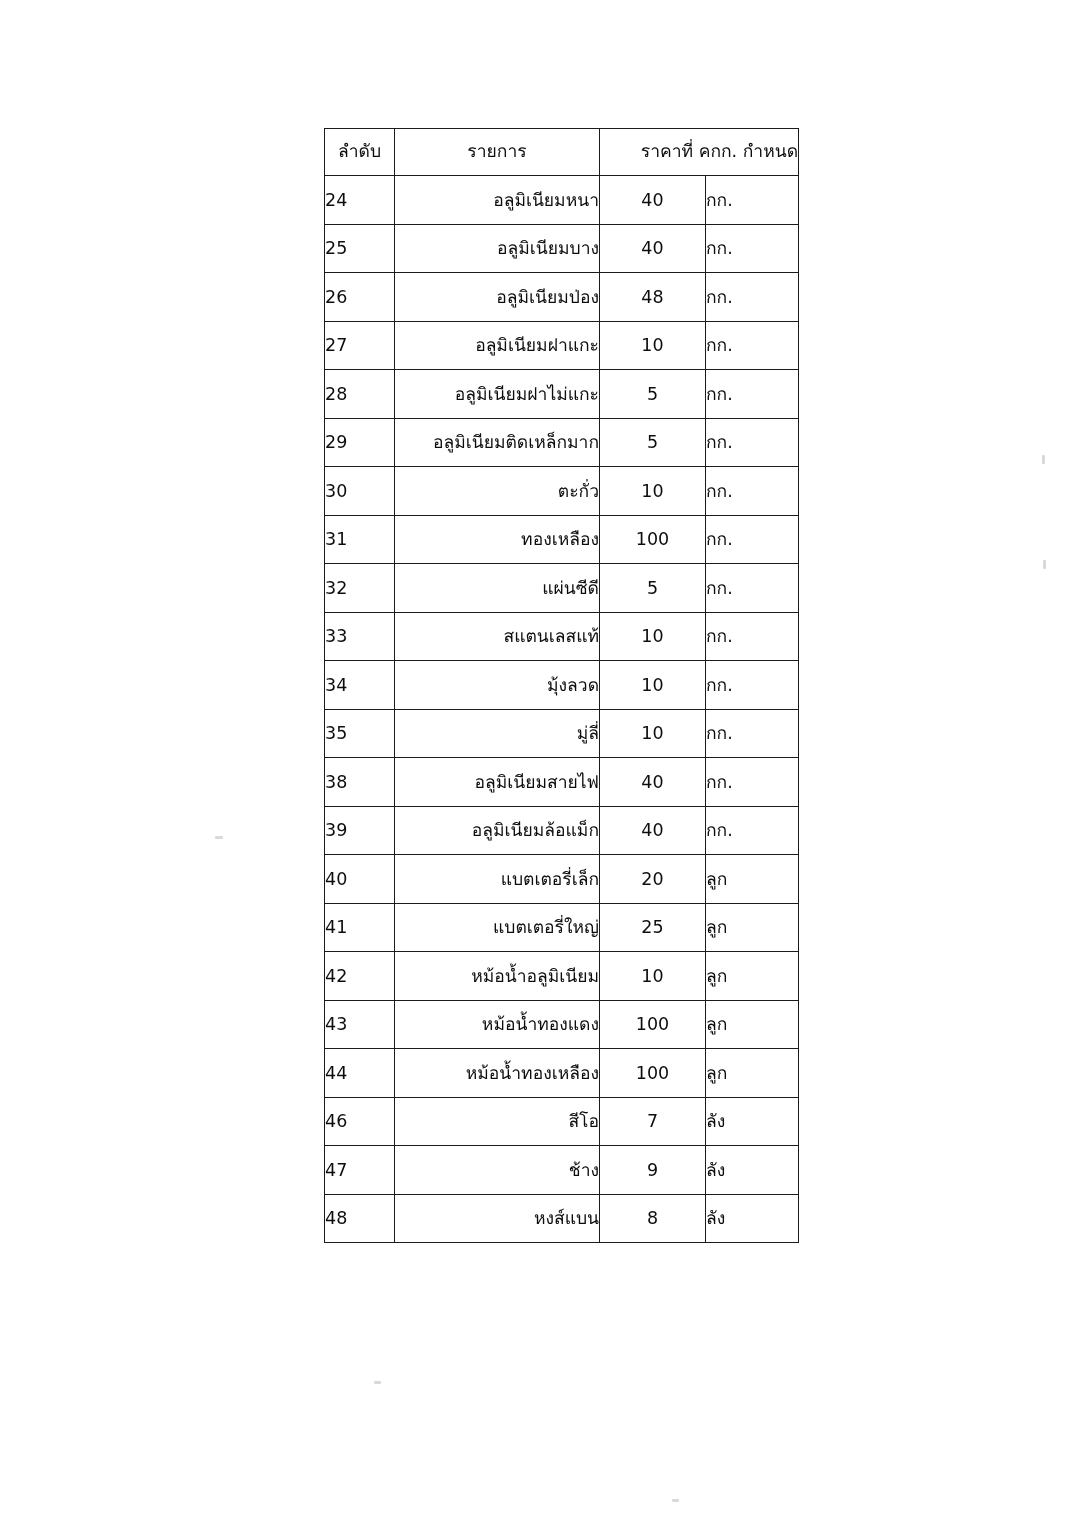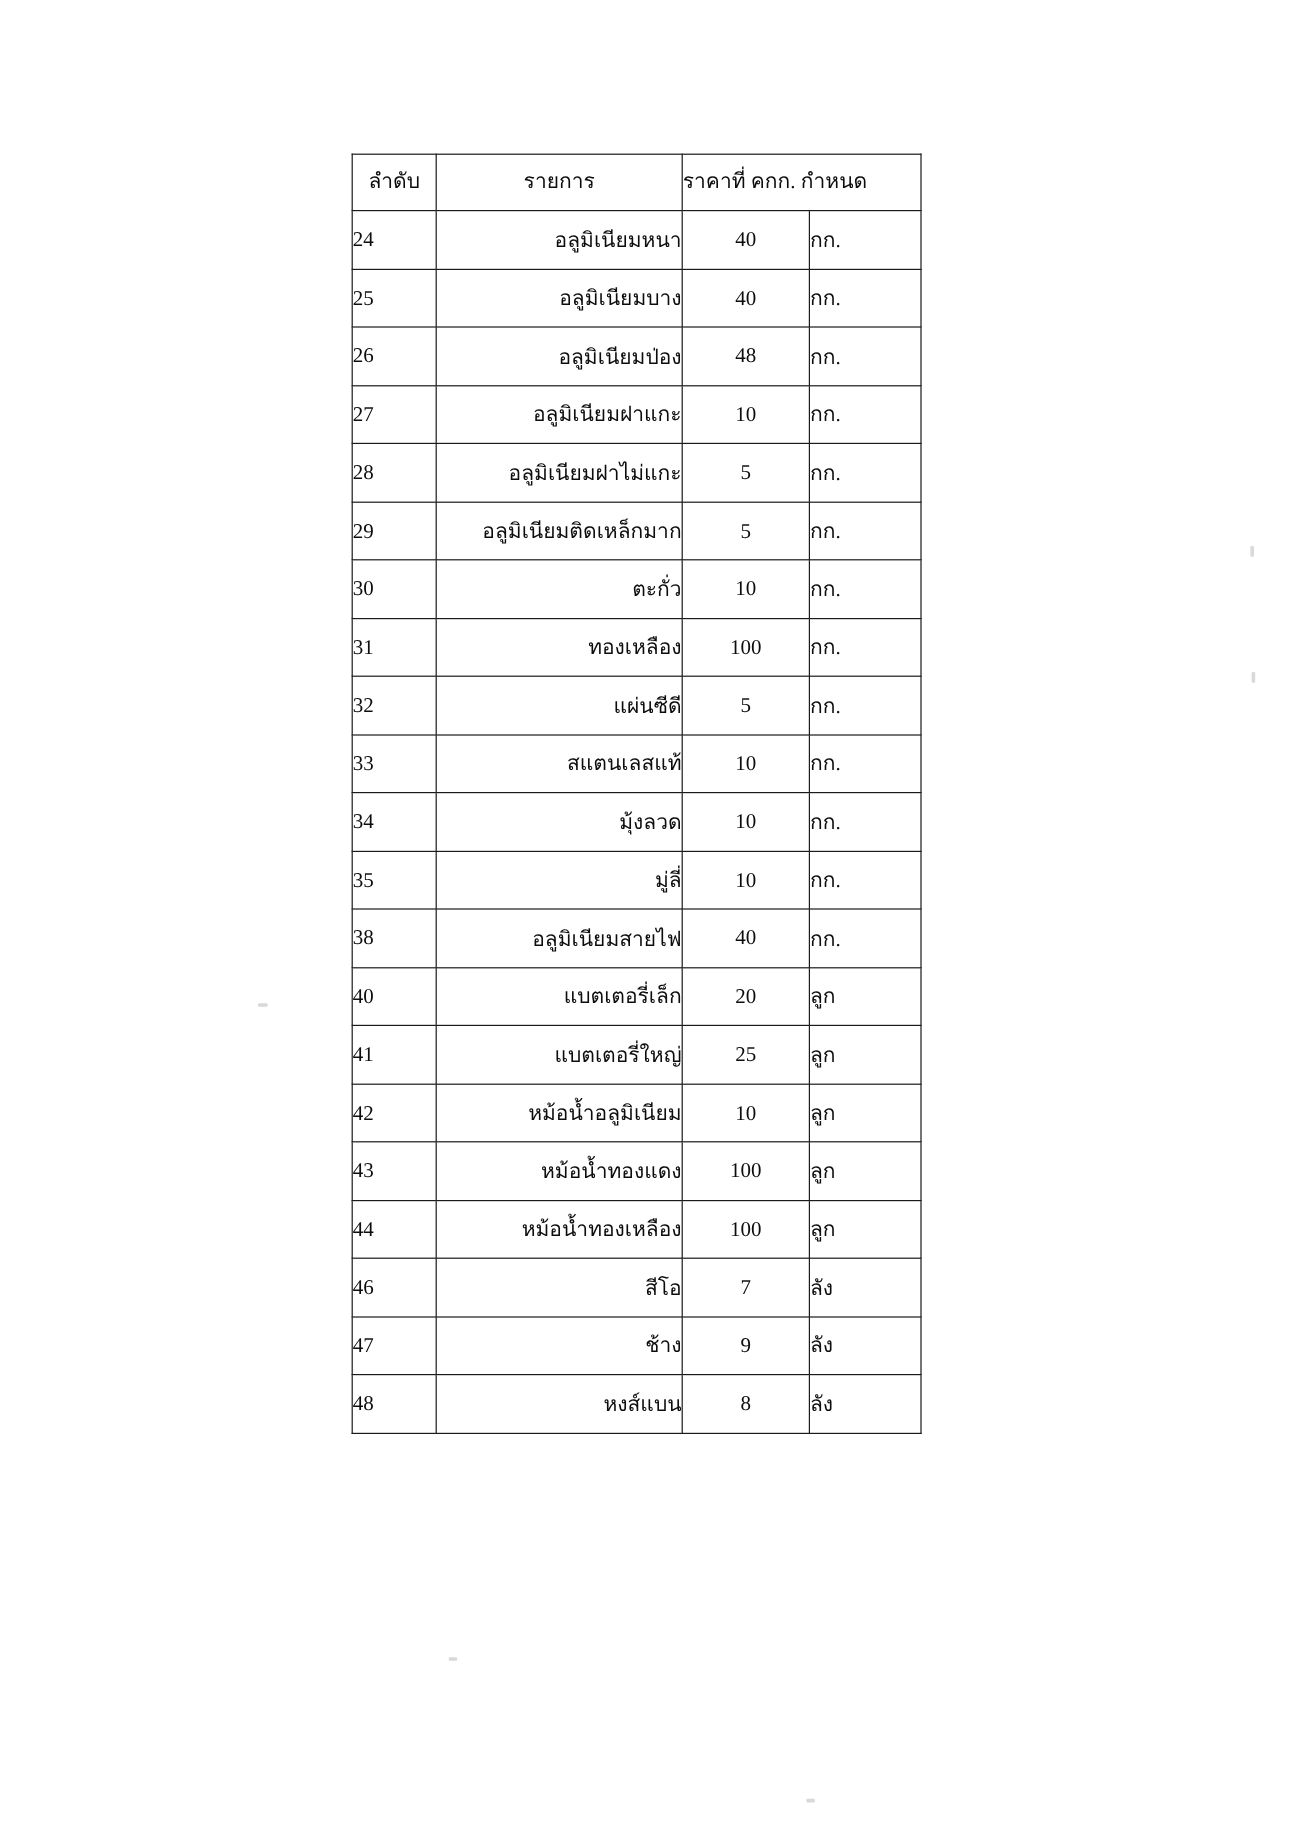--- a/index.html
+++ b/index.html
@@ -17,24 +17,23 @@
   }
   
   .speck {
     position: absolute;
     background: #b9b9b9;
     border-radius: 50%;
     opacity: .55;
   }
   .doc-table-wrap {
     position: absolute;
-    left: 293px;
+    left: 324px;
     top: 128px;
     width: 474px;
-    font-family: Liberation Serif, serif;
   }
   table.doc-table {
     border-collapse: collapse;
     width: 474px;
     table-layout: fixed;
   }
   table.doc-table td, table.doc-table th {
     border: 1.3px solid #1b1b1b;
     padding: 0;
     font-weight: normal;
@@ -55,21 +54,21 @@
     font-size: 17.5px;
   }
   .th-no    { text-align: center; padding-left: 4px; }
   .th-item  { text-align: center; }
   .cell-no    { }
   .cell-item  { text-align: right; padding-left: 10px; }
   .cell-price { text-align: center; }
   .cell-unit  { }
 
   
-  .hdr-span { text-align: left; }
+  .hdr-span { text-align: right; }
 
   .tx { display: inline-block; line-height: 1.25; }
 </style>
 </head>
 <body>
 
 <div class="speck" style="left:1042px;top:455px;width:3px;height:9px;border-radius:1px;"></div>
 <div class="speck" style="left:1043px;top:560px;width:3px;height:9px;border-radius:1px;"></div>
 <div class="speck" style="left:215px;top:836px;width:8px;height:3px;border-radius:1px;"></div>
 <div class="speck" style="left:374px;top:1381px;width:7px;height:3px;border-radius:1px;"></div>
@@ -165,20 +164,26 @@
           <td class="cell-price">10</td>
           <td class="cell-unit">กก.</td>
         </tr>
         <tr>
           <td class="cell-no">38</td>
           <td class="cell-item">อลูมิเนียมสายไฟ</td>
           <td class="cell-price">40</td>
           <td class="cell-unit">กก.</td>
         </tr>
         <tr>
+          <td class="cell-no">39</td>
+          <td class="cell-item">อลูมิเนียมล้อแม็ก</td>
+          <td class="cell-price">40</td>
+          <td class="cell-unit">กก.</td>
+        </tr>
+        <tr>
           <td class="cell-no">40</td>
           <td class="cell-item">แบตเตอรี่เล็ก</td>
           <td class="cell-price">20</td>
           <td class="cell-unit">ลูก</td>
         </tr>
         <tr>
           <td class="cell-no">41</td>
           <td class="cell-item">แบตเตอรี่ใหญ่</td>
           <td class="cell-price">25</td>
           <td class="cell-unit">ลูก</td>

